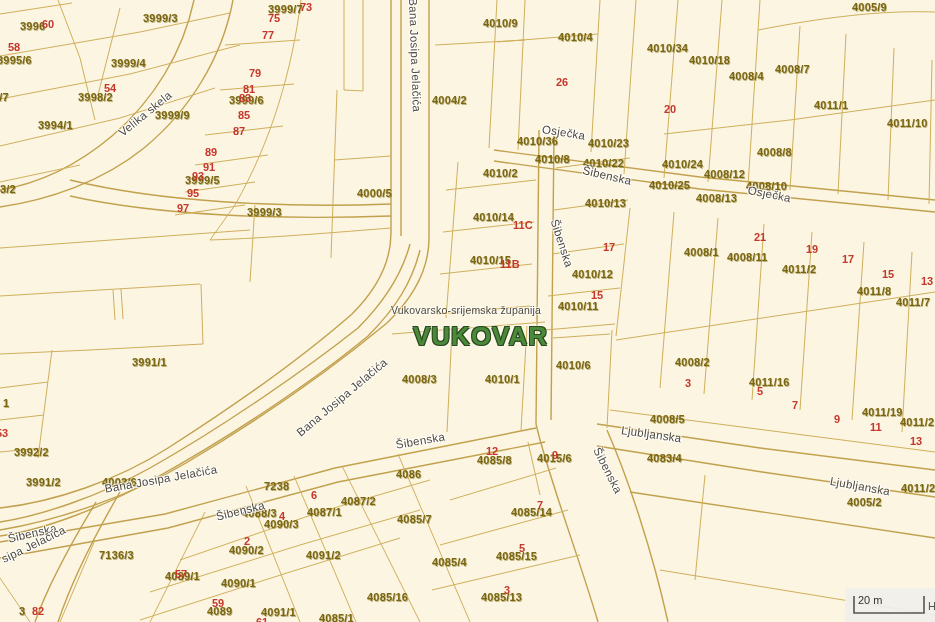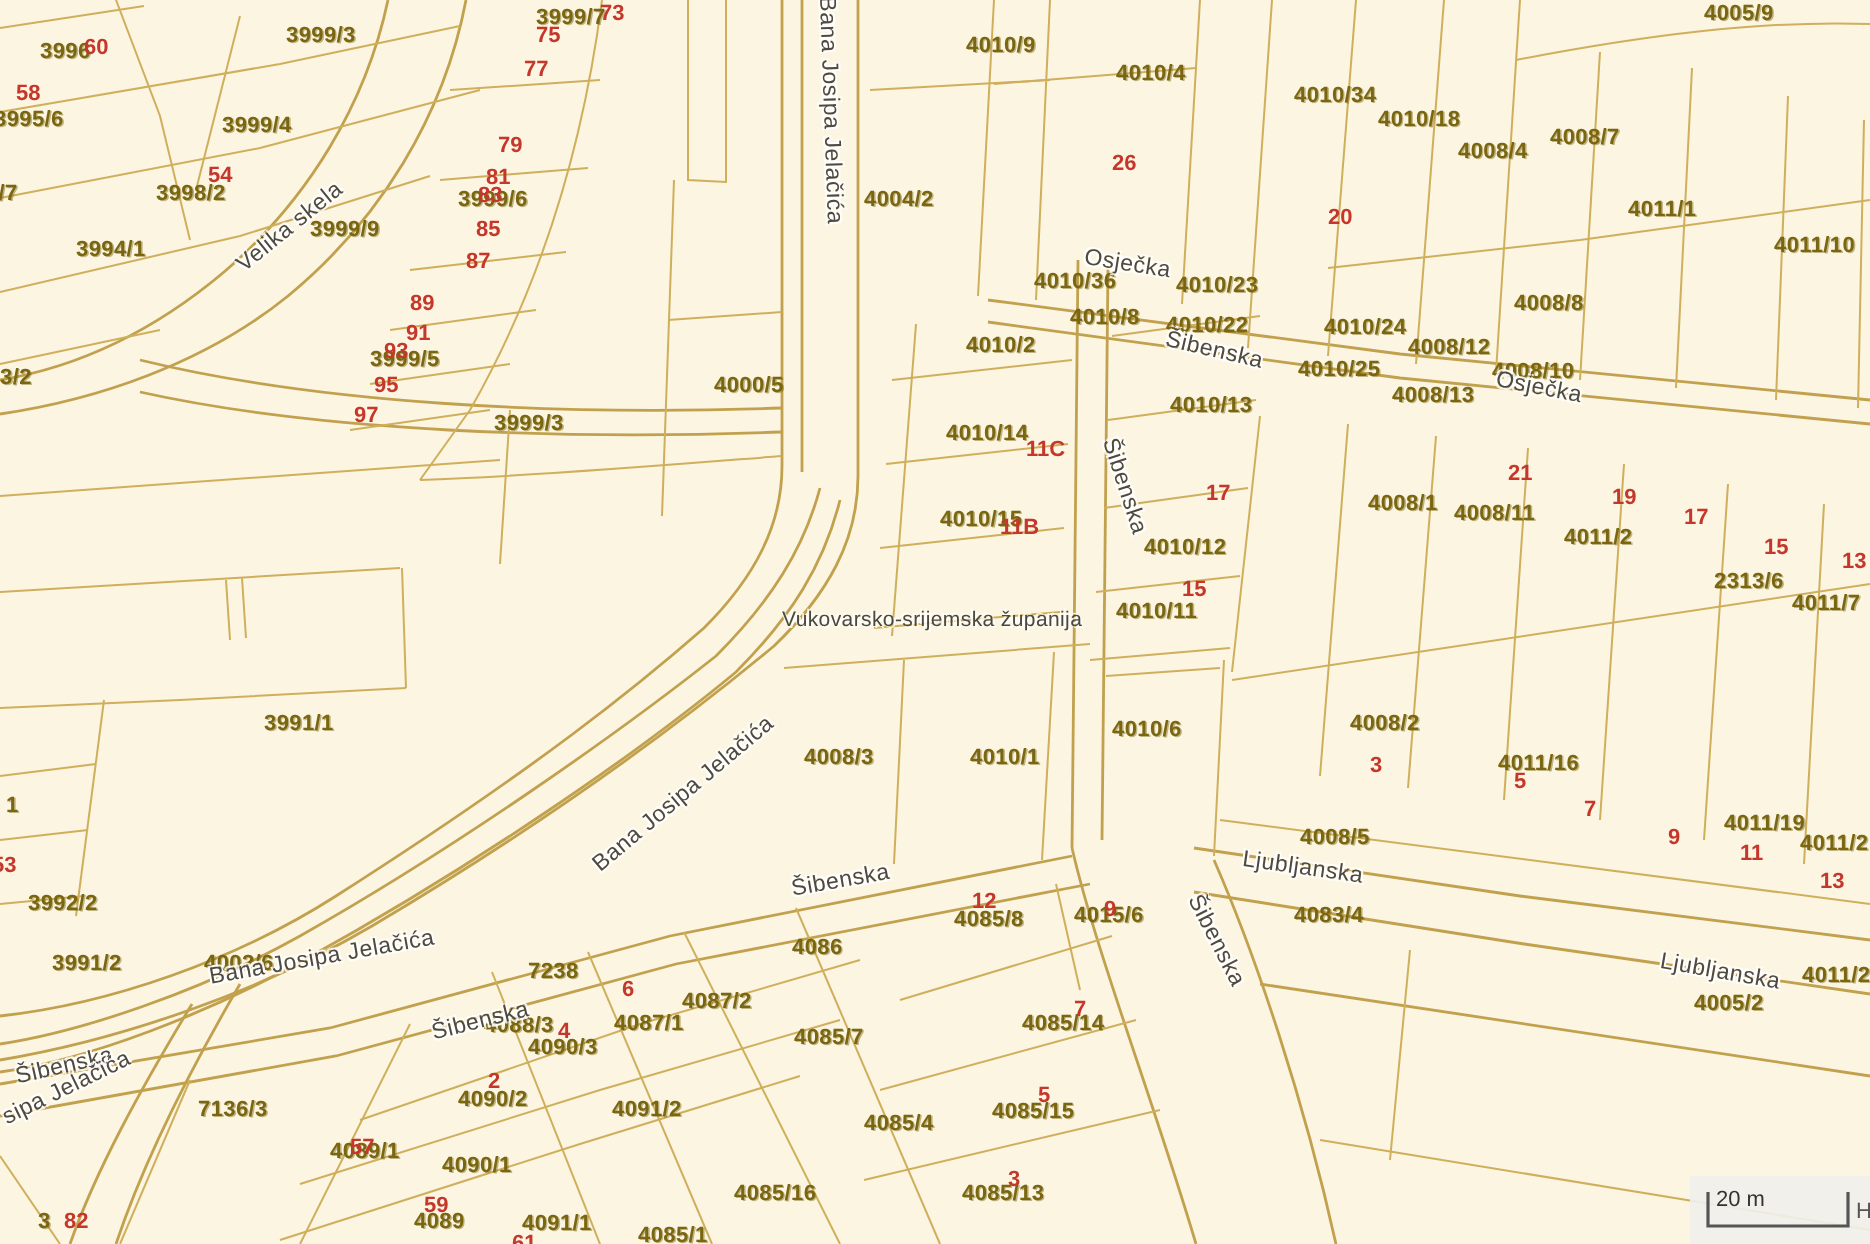--- a/index.html
+++ b/index.html
@@ -265,21 +265,21 @@
       <span class="lbl p" style="left: 704px; top: 169px;">4008/12</span>
       <span class="lbl p" style="left: 649px; top: 180px;">4010/25</span>
       <span class="lbl p" style="left: 696px; top: 193px;">4008/13</span>
       <span class="lbl p" style="left: 746px; top: 181px;">4008/10</span>
       <span class="lbl p" style="left: 684px; top: 247px;">4008/1</span>
       <span class="lbl p" style="left: 727px; top: 252px;">4008/11</span>
       <span class="lbl h" style="left: 754px; top: 232px;">21</span>
       <span class="lbl p" style="left: 782px; top: 264px;">4011/2</span>
       <span class="lbl h" style="left: 806px; top: 244px;">19</span>
       <span class="lbl h" style="left: 842px; top: 254px;">17</span>
-      <span class="lbl p" style="left: 857px; top: 286px;">2313/6</span>
+      <span class="lbl p" style="left: 857px; top: 286px;">4011/8</span>
       <span class="lbl h" style="left: 882px; top: 269px;">15</span>
       <span class="lbl p" style="left: 896px; top: 297px;">4011/7</span>
       <span class="lbl h" style="left: 921px; top: 276px;">13</span>
       <span class="lbl s" style="left: 117px; top: 130px; transform: rotate(-39deg);">Velika skela</span>
       <span class="lbl s" style="left: 418px; top: -2px; transform: rotate(88deg);">Bana Josipa Jelačića</span>
       <span class="lbl s" style="left: 543px; top: 124px; transform: rotate(9deg);">Osječka</span>
       <span class="lbl s" style="left: 584px; top: 165px; transform: rotate(13deg);">Šibenska</span>
       <span class="lbl s" style="left: 559px; top: 218px; transform: rotate(72deg);">Šibenska</span>
       <span class="lbl s" style="left: 601px; top: 446px; transform: rotate(63deg);">Šibenska</span>
       <span class="lbl s" style="left: 749px; top: 185px; transform: rotate(11deg);">Osječka</span>
@@ -287,20 +287,21 @@
       <span class="lbl s" style="left: 831px; top: 476px; transform: rotate(10deg);">Ljubljanska</span>
       <span class="lbl s" style="left: 395px; top: 440px; transform: rotate(-10deg);">Šibenska</span>
       <span class="lbl s" style="left: 215px; top: 512px; transform: rotate(-14deg);">Šibenska</span>
       <span class="lbl s" style="left: 7px; top: 534px; transform: rotate(-13deg);">Šibenska</span>
       <span class="lbl s" style="left: 0px; top: 555px; transform: rotate(-26deg);">sipa Jelačića</span>
       <span class="lbl s" style="left: 104px; top: 484px; transform: rotate(-10deg);">Bana Josipa Jelačića</span>
       <span class="lbl s" style="left: 295px; top: 430px; transform: rotate(-40deg);">Bana Josipa Jelačića</span>
     </div>
 
   <div id="county">Vukovarsko-srijemska županija</div>
+  <div id="city">VUKOVAR</div>
 
   <div id="scalebar">
     <span class="scaletext">20 m</span>
     <svg width="80" height="26">
       <path d="M1,6 L1,23 L71,23 L71,6" stroke="#555" fill="none" stroke-width="1.6"></path>
     </svg>
     <span class="attr">H</span>
   </div>
 
 </div>

